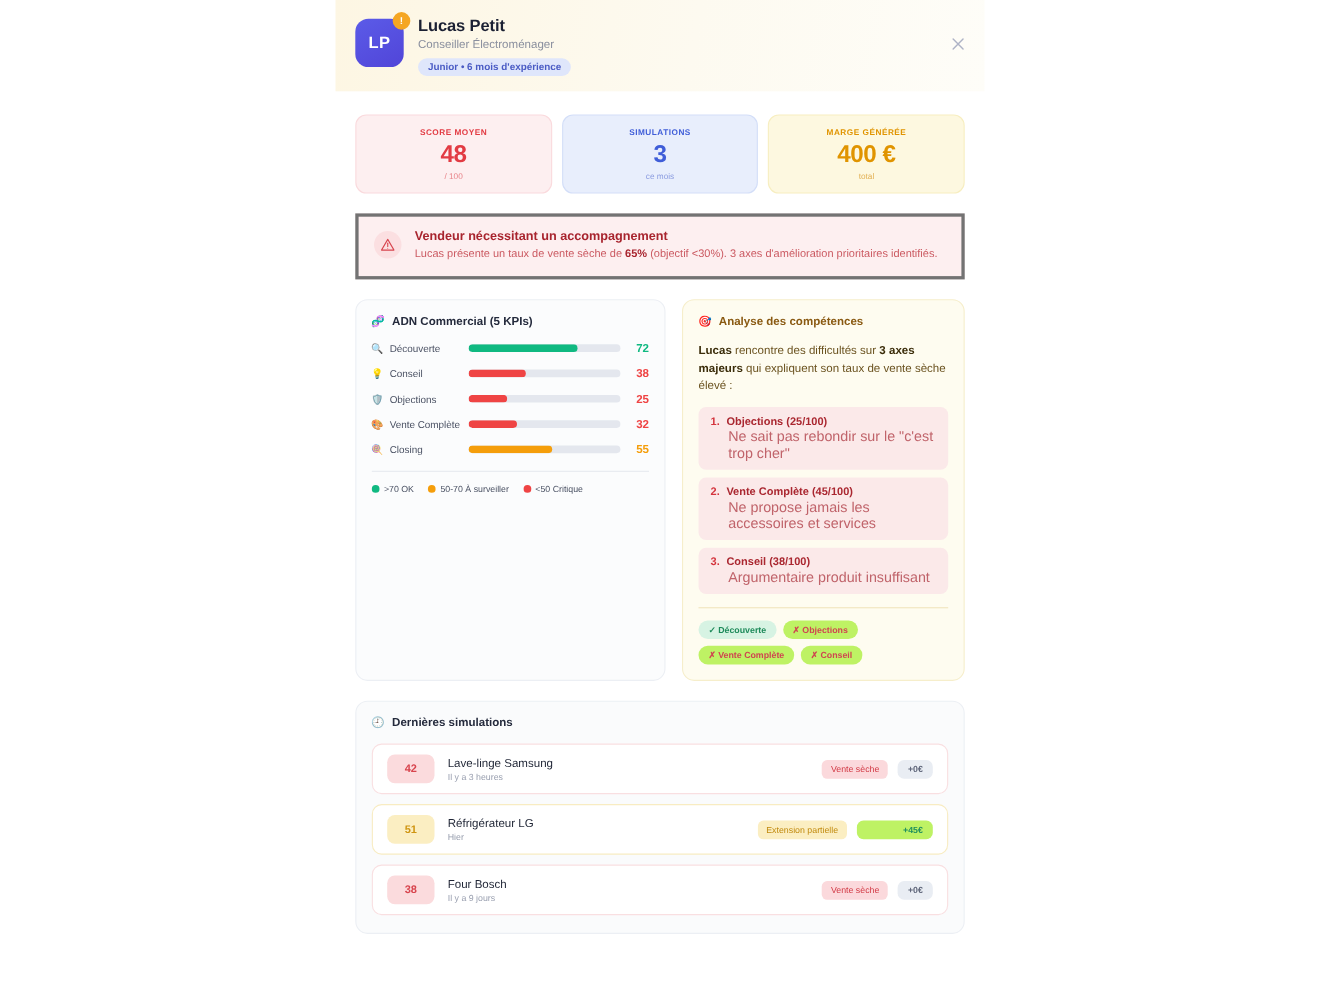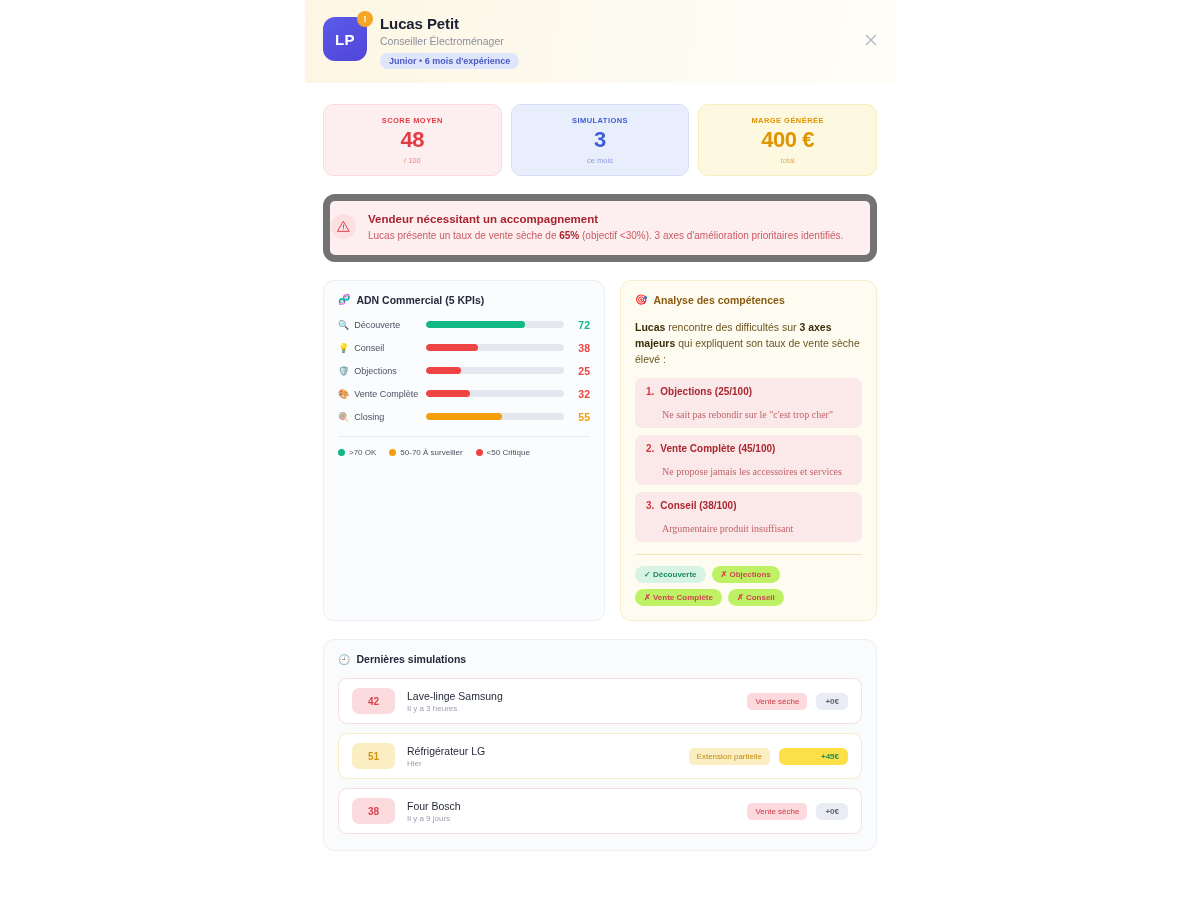--- a/index.html
+++ b/index.html
@@ -141,23 +141,23 @@
   .kpi-fill {
     height: 100%;
     border-radius: 3px;
     background: #e8353f;
   }
 
   
   .alert {
     margin: 18px 18px 0 18px;
     background: #fdeff0;
-    border: 7px solid #737373;
-    border-radius: 12px;
-    padding: 12px 1px;
+    border: 3px solid #737373;
+    border-radius: 0;
+    padding: 12px 14px;
     display: flex;
     align-items: flex-start;
     gap: 12px;
   }
   .alert-icon {
     flex: 0 0 auto;
     width: 25px;
     height: 25px;
     border-radius: 50%;
     background: #fbdfe1;
@@ -274,25 +274,24 @@
   }
   .axis-head {
     font-size: 10px;
     font-weight: bold;
     color: #aa2730;
     display: flex;
     gap: 6px;
   }
   .axis-rank { color: #d4343d; }
   .axis-desc {
-    font-size: 10px;
+    font-size: 13px;
     color: #c0636a;
-    margin-top: 12px;
+    margin-top: 0;
     margin-left: 16px;
-    font-family: Liberation Serif, serif;
   }
   .tags {
     border-top: 1px solid #f0e4bd;
     margin-top: 12px;
     padding-top: 11px;
     display: flex;
     flex-wrap: wrap;
     gap: 6px;
   }
   .tag {
@@ -357,21 +356,21 @@
   }
   .sim-tag.t-red    { background: #fbd9dc; color: #d23a45; }
   .sim-tag.t-yellow { background: #fbeec2; color: #c18a0e; }
   .sim-amount {
     font-size: 8px;
     font-weight: bold;
     padding: 4px 9px;
     border-radius: 6px;
   }
   .sim-amount.a-grey  { background: #e9edf3; color: #5d6478; }
-  .sim-amount.a-green { background: #fde047; color: #1f8f5e; padding-left: 42px; }
+  .sim-amount.a-green { background: #bef264; color: #1f8f5e; padding-left: 42px; }
 </style>
 </head>
 <body>
 
 <div class="page">
 
   <div class="profile-header">
     <div class="avatar-wrap">
       <div class="avatar">LP</div>
       <div class="avatar-badge">!</div>

